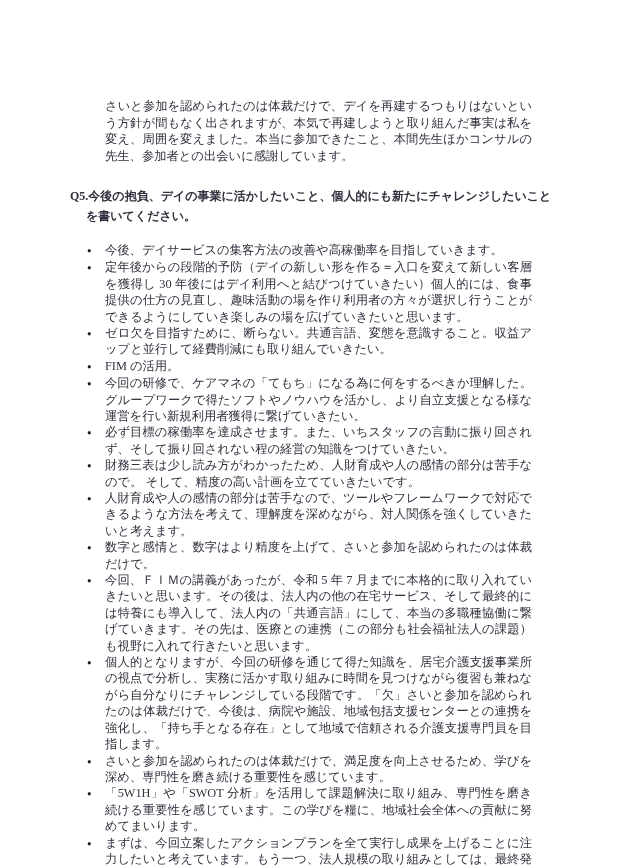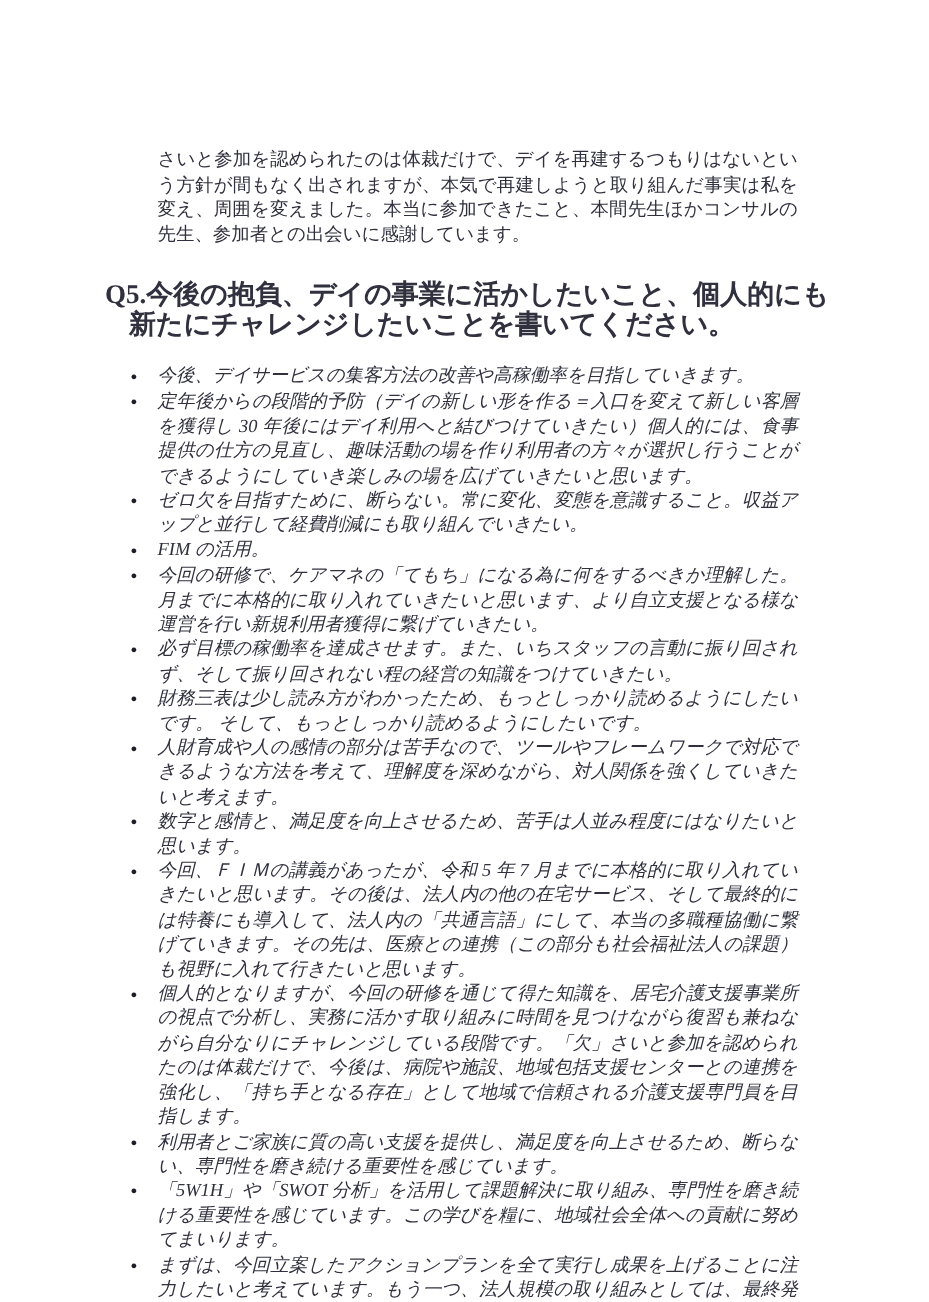--- a/index.html
+++ b/index.html
@@ -28,21 +28,21 @@
     margin-left: 35px;
     width: 427px;
     text-align: justify;
     margin-bottom: 22px;
   }
   .question {
     font-weight: bold;
     width: 470px;
     padding-left: 16px;
     text-indent: -16px;
-    font-size: 18px;
+    font-size: 12px;
     line-height: 20px;
     margin-bottom: 16px;
   }
   .bullet-list {
     margin-left: 17px;
     width: 445px;
   }
   .bullet-row {
     display: flex;
     align-items: flex-start;
@@ -50,21 +50,20 @@
   .marker {
     flex: 0 0 18px;
     font-size: 7.5px;
     line-height: 16.4px;
     padding-top: 1px;
     color: #1d1d28;
   }
   .btext {
     flex: 1;
     text-align: justify;
-    font-style: italic;
   }
 </style>
 </head>
 <body>
 
 <div class="page">
   <div class="content">
 
     <p class="intro">さいと参加を認められたのは体裁だけで、デイを再建するつもりはないという方針が間もなく出されますが、本気で再建しようと取り組んだ事実は私を変え、周囲を変えました。本当に参加できたこと、本間先生ほかコンサルの先生、参加者との出会いに感謝しています。</p>
 
@@ -75,57 +74,57 @@
       <div class="bullet-row">
         <span class="marker">●</span>
         <span class="btext">今後、デイサービスの集客方法の改善や高稼働率を目指していきます。</span>
       </div>
       <div class="bullet-row">
         <span class="marker">●</span>
         <span class="btext">定年後からの段階的予防（デイの新しい形を作る＝入口を変えて新しい客層を獲得し 30 年後にはデイ利用へと結びつけていきたい）個人的には、食事提供の仕方の見直し、趣味活動の場を作り利用者の方々が選択し行うことができるようにしていき楽しみの場を広げていきたいと思います。</span>
       </div>
       <div class="bullet-row">
         <span class="marker">●</span>
-        <span class="btext">ゼロ欠を目指すために、断らない。常に変化、変態を意識すること。収益アップと並行して経費削減にも取り組んでいきたい。</span>
+        <span class="btext">ゼロ欠を目指すために、断らない。共通言語、変態を意識すること。収益アップと並行して経費削減にも取り組んでいきたい。</span>
       </div>
       <div class="bullet-row">
         <span class="marker">●</span>
         <span class="btext">FIM の活用。</span>
       </div>
       <div class="bullet-row">
         <span class="marker">●</span>
-        <span class="btext">今回の研修で、ケアマネの「てもち」になる為に何をするべきか理解した。月までに本格的に取り入れていきたいと思います、より自立支援となる様な運営を行い新規利用者獲得に繋げていきたい。</span>
+        <span class="btext">今回の研修で、ケアマネの「てもち」になる為に何をするべきか理解した。グループワークで得たソフトやノウハウを活かし、より自立支援となる様な運営を行い新規利用者獲得に繋げていきたい。</span>
       </div>
       <div class="bullet-row">
         <span class="marker">●</span>
         <span class="btext">必ず目標の稼働率を達成させます。また、いちスタッフの言動に振り回されず、そして振り回されない程の経営の知識をつけていきたい。</span>
       </div>
       <div class="bullet-row">
         <span class="marker">●</span>
-        <span class="btext">財務三表は少し読み方がわかったため、もっとしっかり読めるようにしたいです。 そして、もっとしっかり読めるようにしたいです。</span>
+        <span class="btext">財務三表は少し読み方がわかったため、人財育成や人の感情の部分は苦手なので。 そして、精度の高い計画を立てていきたいです。</span>
       </div>
       <div class="bullet-row">
         <span class="marker">●</span>
         <span class="btext">人財育成や人の感情の部分は苦手なので、ツールやフレームワークで対応できるような方法を考えて、理解度を深めながら、対人関係を強くしていきたいと考えます。</span>
       </div>
       <div class="bullet-row">
         <span class="marker">●</span>
-        <span class="btext">数字と感情と、満足度を向上させるため、苦手は人並み程度にはなりたいと思います。</span>
+        <span class="btext">数字と感情と、数字はより精度を上げて、さいと参加を認められたのは体裁だけで。</span>
       </div>
       <div class="bullet-row">
         <span class="marker">●</span>
         <span class="btext">今回、ＦＩＭの講義があったが、令和 5 年 7 月までに本格的に取り入れていきたいと思います。その後は、法人内の他の在宅サービス、そして最終的には特養にも導入して、法人内の「共通言語」にして、本当の多職種協働に繋げていきます。その先は、医療との連携（この部分も社会福祉法人の課題）も視野に入れて行きたいと思います。</span>
       </div>
       <div class="bullet-row">
         <span class="marker">●</span>
         <span class="btext">個人的となりますが、今回の研修を通じて得た知識を、居宅介護支援事業所の視点で分析し、実務に活かす取り組みに時間を見つけながら復習も兼ねながら自分なりにチャレンジしている段階です。「欠」さいと参加を認められたのは体裁だけで、今後は、病院や施設、地域包括支援センターとの連携を強化し、「持ち手となる存在」として地域で信頼される介護支援専門員を目指します。</span>
       </div>
       <div class="bullet-row">
         <span class="marker">●</span>
-        <span class="btext">利用者とご家族に質の高い支援を提供し、満足度を向上させるため、断らない、専門性を磨き続ける重要性を感じています。</span>
+        <span class="btext">さいと参加を認められたのは体裁だけで、満足度を向上させるため、学びを深め、専門性を磨き続ける重要性を感じています。</span>
       </div>
       <div class="bullet-row">
         <span class="marker">●</span>
         <span class="btext">「5W1H」や「SWOT 分析」を活用して課題解決に取り組み、専門性を磨き続ける重要性を感じています。この学びを糧に、地域社会全体への貢献に努めてまいります。</span>
       </div>
       <div class="bullet-row">
         <span class="marker">●</span>
         <span class="btext">まずは、今回立案したアクションプランを全て実行し成果を上げることに注力したいと考えています。もう一つ、法人規模の取り組みとしては、最終発表内でもありましたが、当地域に展開のない、一般介護予防事業を進めたいと考えています。</span>
       </div>
 

